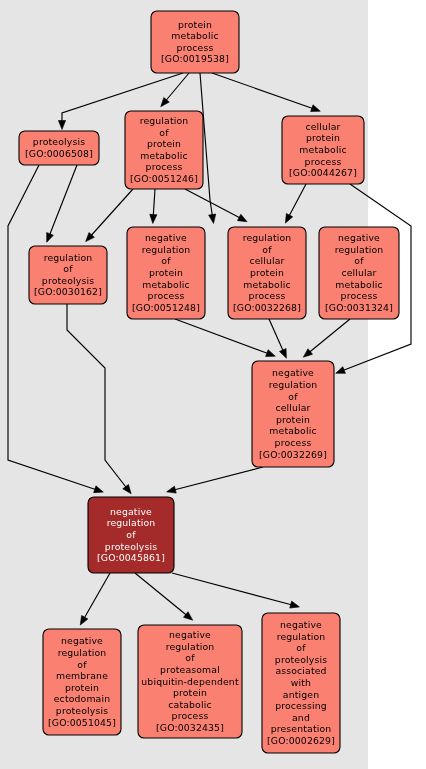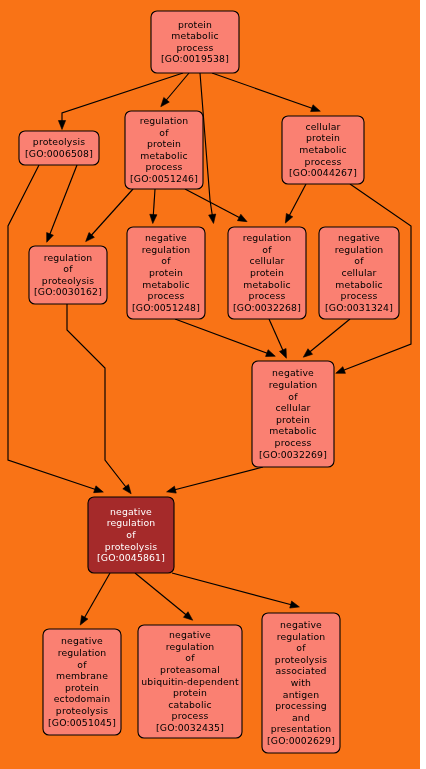--- a/index.html
+++ b/index.html
@@ -9,23 +9,23 @@
     background: #ffffff;
   }
   body {
     width: 426px;
     height: 769px;
     overflow: hidden;
     font-family: "DejaVu Sans", sans-serif;
   }
   #graph-root {
     position: relative;
-    width: 420px;
+    width: 368px;
     height: 769px;
-    background: #f97316;
+    background: #e5e5e5;
   }
   svg#dag {
     position: absolute;
     top: 0;
     left: 0;
     width: 426px;
     height: 769px;
     display: block;
   }
   .go-node rect {

